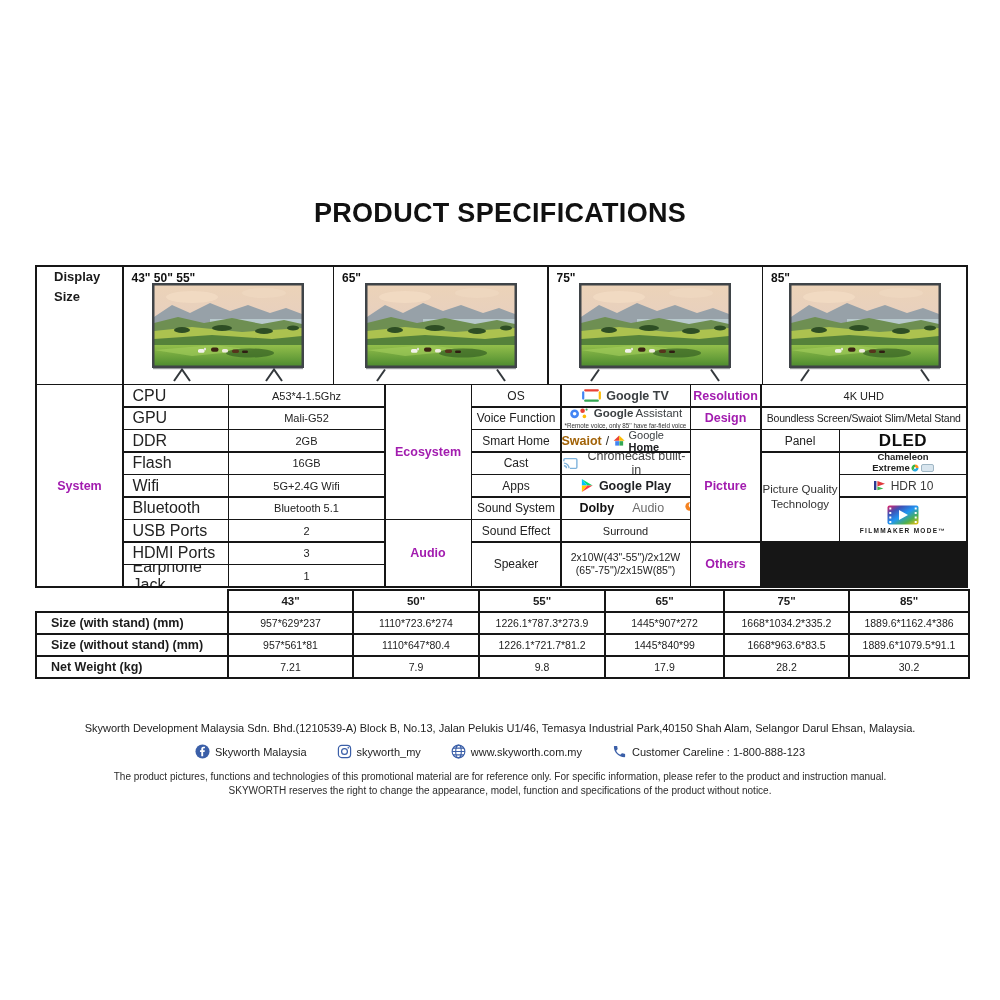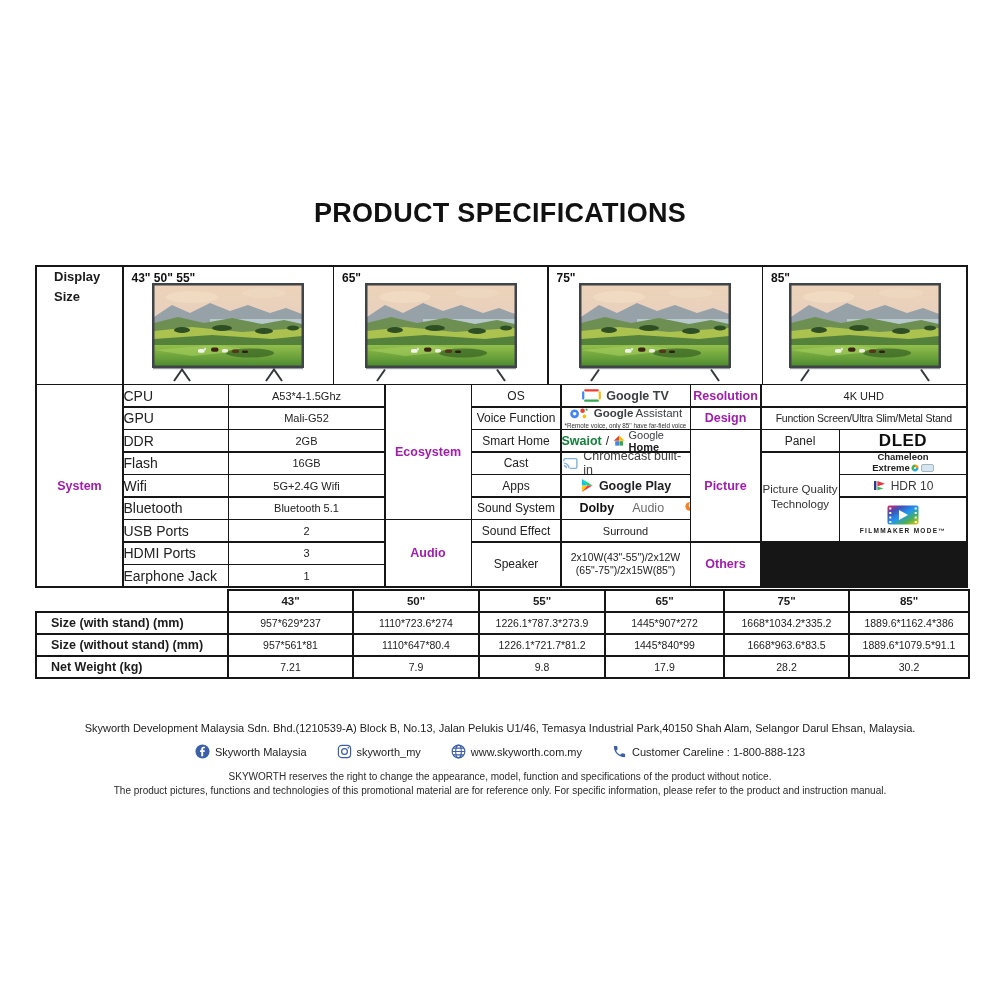--- a/index.html
+++ b/index.html
@@ -4,40 +4,40 @@
 <style>
   html,body{margin:0;padding:0;background:#fff;}
   .page{position:relative;width:1000px;height:1000px;background:#fff;font-family:"Liberation Sans",sans-serif;color:#1b1b1b;overflow:hidden;}
   .title{position:absolute;top:198px;left:0;width:100%;text-align:center;font-size:27px;font-weight:800;letter-spacing:.3px;color:#111;margin:0;}
   
   .spec-table{position:absolute;left:35px;top:258px;width:929px;border:2px solid #161616;margin-top:7px;}
   .display-row{display:grid;grid-template-columns:85px 209px 213px 213px 203px;gap:1.5px;background:#161616;border-bottom:1.5px solid #161616;height:117px;}
   .sg{display:grid;grid-template-columns:85px 104px 155px 85px 88px 128px 69px 77px 126px;grid-template-rows:repeat(9,21px);gap:1.5px;background:#161616;}
   .c{background:#fff;display:flex;align-items:center;justify-content:center;font-size:11px;color:#222;overflow:hidden;}
   .hd{font-weight:700;font-size:12.5px;color:#a21caf;}
-  .nm{justify-content:flex-start;font-size:14px;}
+  .nm{justify-content:flex-start;padding-left:9px;font-size:16px;}
   .nm2{font-size:12px;}
   .col{flex-direction:column;line-height:1.15;}
   .disp-label{flex-direction:column;align-items:flex-start;justify-content:center;padding-left:17px;font-weight:700;font-size:13px;line-height:1.5;background:#fff;}
   .tv-cell{background:#fff;position:relative;}
   .variant-label{position:absolute;top:4px;left:8px;font-weight:700;font-size:12px;color:#111;}
   .tv{position:absolute;left:50%;top:16px;transform:translateX(-50%);width:152px;height:100px;}
   .legs-caret .leg-slant{display:none}
   .legs-slant .leg-caret{display:none}
   
   .brand-row{display:flex;align-items:center;gap:5px;}
   .gtv{font-weight:600;font-size:12.5px;color:#3c4043;}
   .ga-b{font-weight:700;font-size:11.5px;color:#3c4043;}
   .ga-r{font-weight:400;font-size:11.5px;color:#3c4043;margin-left:2px;}
   .note{font-size:6.3px;color:#333;margin-top:1px;}
-  .swaiot{font-weight:800;font-size:12.5px;color:#15803d;}
+  .swaiot{font-weight:800;font-size:12.5px;color:#a16207;}
   .sep{font-size:12px;color:#222;margin:0 1px;}
   .gh-g{font-size:11px;color:#3c4043;}
   .gh-h{font-size:11px;font-weight:700;color:#202124;}
-  .cc{font-size:12.5px;color:#3f3f3f;}
+  .cc{font-size:12.5px;color:#3f3f3f;text-align:center;}
   .gp{font-weight:600;font-size:12.5px;color:#202124;}
   .dolby-b{font-weight:800;font-size:12.5px;color:#101010;margin-left:2px;}
   .dolby-r{font-size:12.5px;color:#6d6d6d;margin-left:2px;}
   .dts-wrap{display:flex;flex-direction:column;align-items:center;margin-left:5px;line-height:1;}
   .dts-t{font-weight:800;font-size:11px;color:#101010;display:flex;align-items:center;gap:1px;}
   .dts-sub{width:16px;height:2px;background:#c9c9c9;margin-top:1px;border-radius:1px;}
   .spk{font-size:10.5px;line-height:1.3;text-align:center;}
   .dled{font-weight:800;font-size:17px;letter-spacing:.5px;color:#0d0d0d;}
   .cham{font-size:9.5px;font-weight:600;color:#222;text-align:center;line-height:1.15;}
   .cham-badge{display:inline-block;width:11px;height:6px;background:#d8e5ee;border:1px solid #9fb6c4;border-radius:2px;margin-left:2px;vertical-align:middle;}
@@ -398,21 +398,21 @@
         <span>2x10W(43"-55")/2x12W</span>
         <span>(65"-75")/2x15W(85")</span>
       </div>
 
       <div class="c hd" style="grid-area:1/7/2/8">Resolution</div>
       <div class="c hd" style="grid-area:2/7/3/8">Design</div>
       <div class="c hd" style="grid-area:3/7/8/8">Picture</div>
       <div class="c hd" style="grid-area:8/7/10/8">Others</div>
 
       <div class="c" style="grid-area:1/8/2/10">4K UHD</div>
-      <div class="c small-val" style="grid-area:2/8/3/10">Function Screen/Ultra Slim/Metal Stand</div>
+      <div class="c small-val" style="grid-area:2/8/3/10">Boundless Screen/Swaiot Slim/Metal Stand</div>
       <div class="c nm2" style="grid-area:3/8/4/9">Panel</div>
       <div class="c dled" style="grid-area:3/9/4/10">DLED</div>
       <div class="c pqt" style="grid-area:4/8/8/9">Picture Quality Technology</div>
 
       <div class="c col cham" style="grid-area:4/9/5/10">
         <span>Chameleon</span>
         <span>
           <span>Extreme</span><svg width="8" height="8" viewBox="0 0 9 9" style="vertical-align:middle;margin-left:1px">
             <path d="M4.5,4.5 L4.5,0.5 A4,4 0 0 1 8.5,4.5 Z" fill="#f7941d"></path>
             <path d="M4.5,4.5 L8.5,4.5 A4,4 0 0 1 1.7,7.3 Z" fill="#27aae1"></path>
@@ -536,16 +536,16 @@
         </svg>
         <span>www.skyworth.com.my</span>
       </span>
       <span class="soc">
         <svg width="15" height="15" viewBox="0 0 24 24">
           <path d="M6.62 10.79c1.44 2.82 3.76 5.13 6.59 6.59l2.2-2.21c.27-.27.67-.36 1.02-.24 1.12.37 2.33.57 3.57.57.55 0 1 .45 1 1V20c0 .55-.45 1-1 1-9.39 0-17-7.61-17-17 0-.55.45-1 1-1h3.5c.55 0 1 .45 1 1 0 1.25.2 2.45.57 3.57.11.35.03.74-.25 1.02l-2.2 2.2z" fill="#3B5FA8"></path>
         </svg>
         <span>Customer Careline : 1-800-888-123</span>
       </span>
     </div>
+    <p class="disc">The product pictures, functions and technologies of this promotional material are for reference only. For specific information, please refer to the product  and instruction manual.</p>
     <p class="disc">SKYWORTH reserves the right to change the appearance, model, function and specifications of the product without notice.</p>
-    <p class="disc">The product pictures, functions and technologies of this promotional material are for reference only. For specific information, please refer to the product  and instruction manual.</p>
   </div>
 </div>
 
 </body></html>

